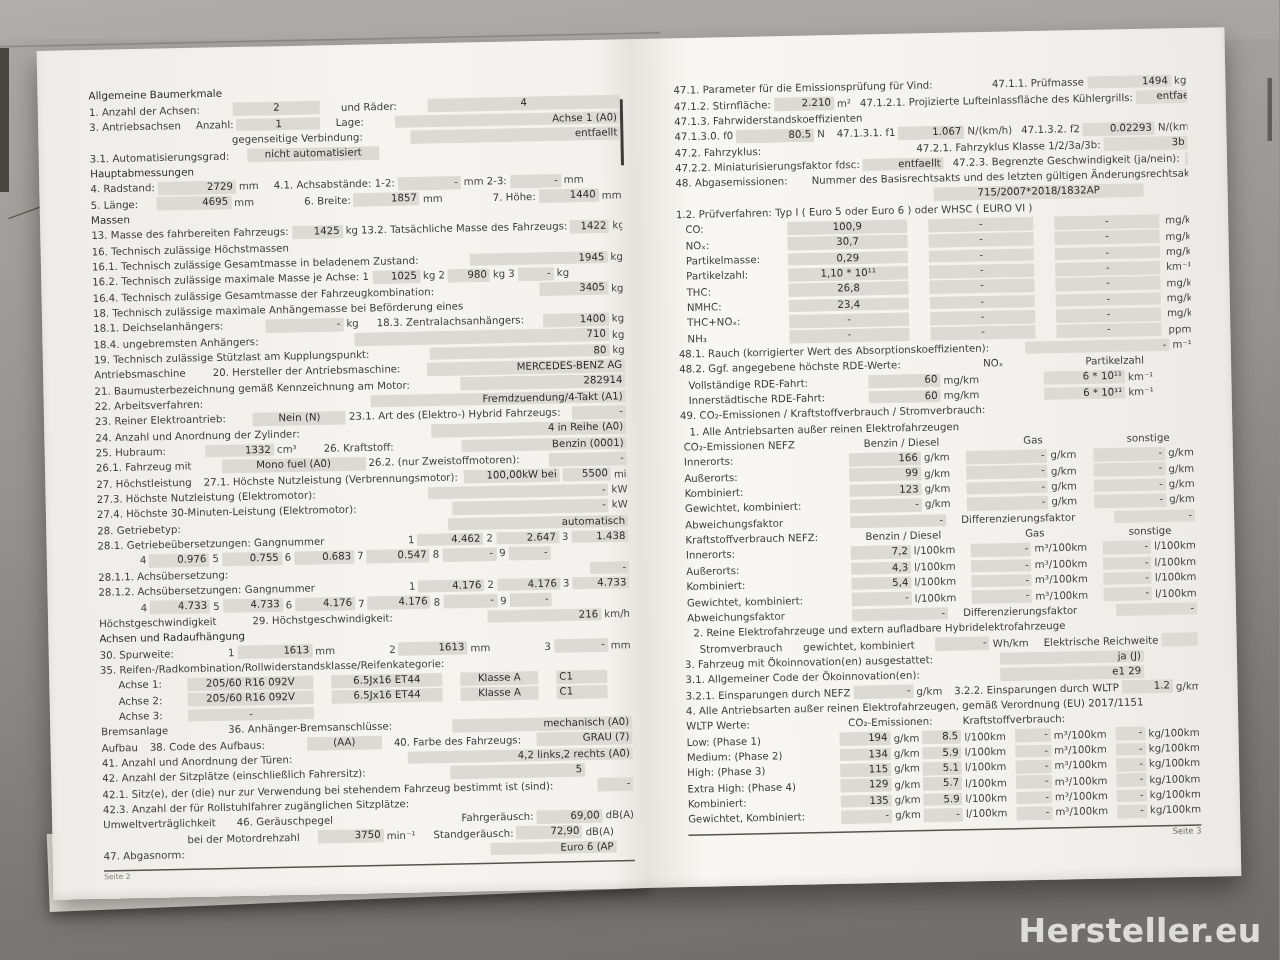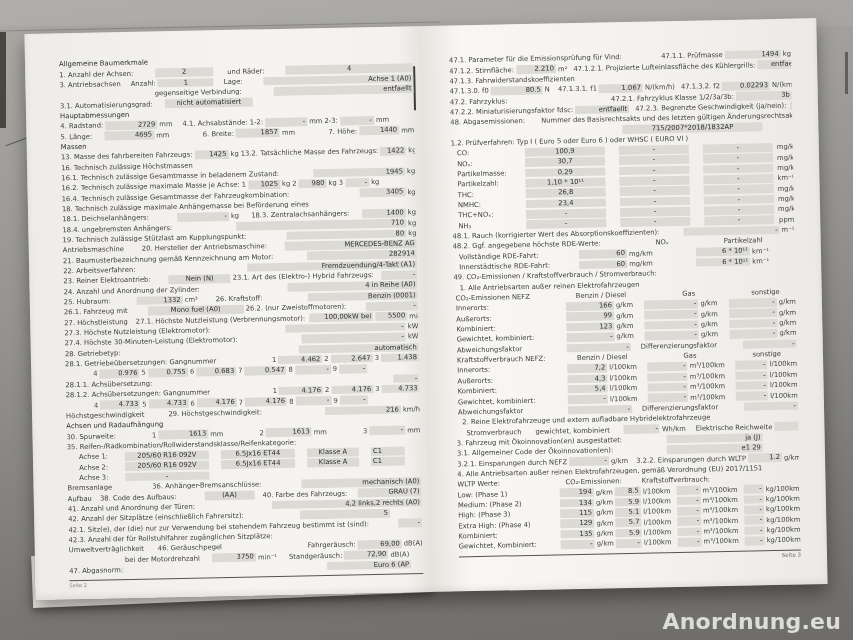--- a/index.html
+++ b/index.html
@@ -862,13 +862,13 @@
           <span class="sp"></span>
           <span class="box ar" style="width: 20px;">-</span>
           <span class="unit">kg/100km</span>
         </div>
       </div>
     <div class="footer-line"></div>
     <div class="page-num right">Seite 3</div>
   </div>
 </div>
 
-<div class="watermark">Anordnung.eu</div>
+<div class="watermark">Hersteller.eu</div>
 
 </body></html>

